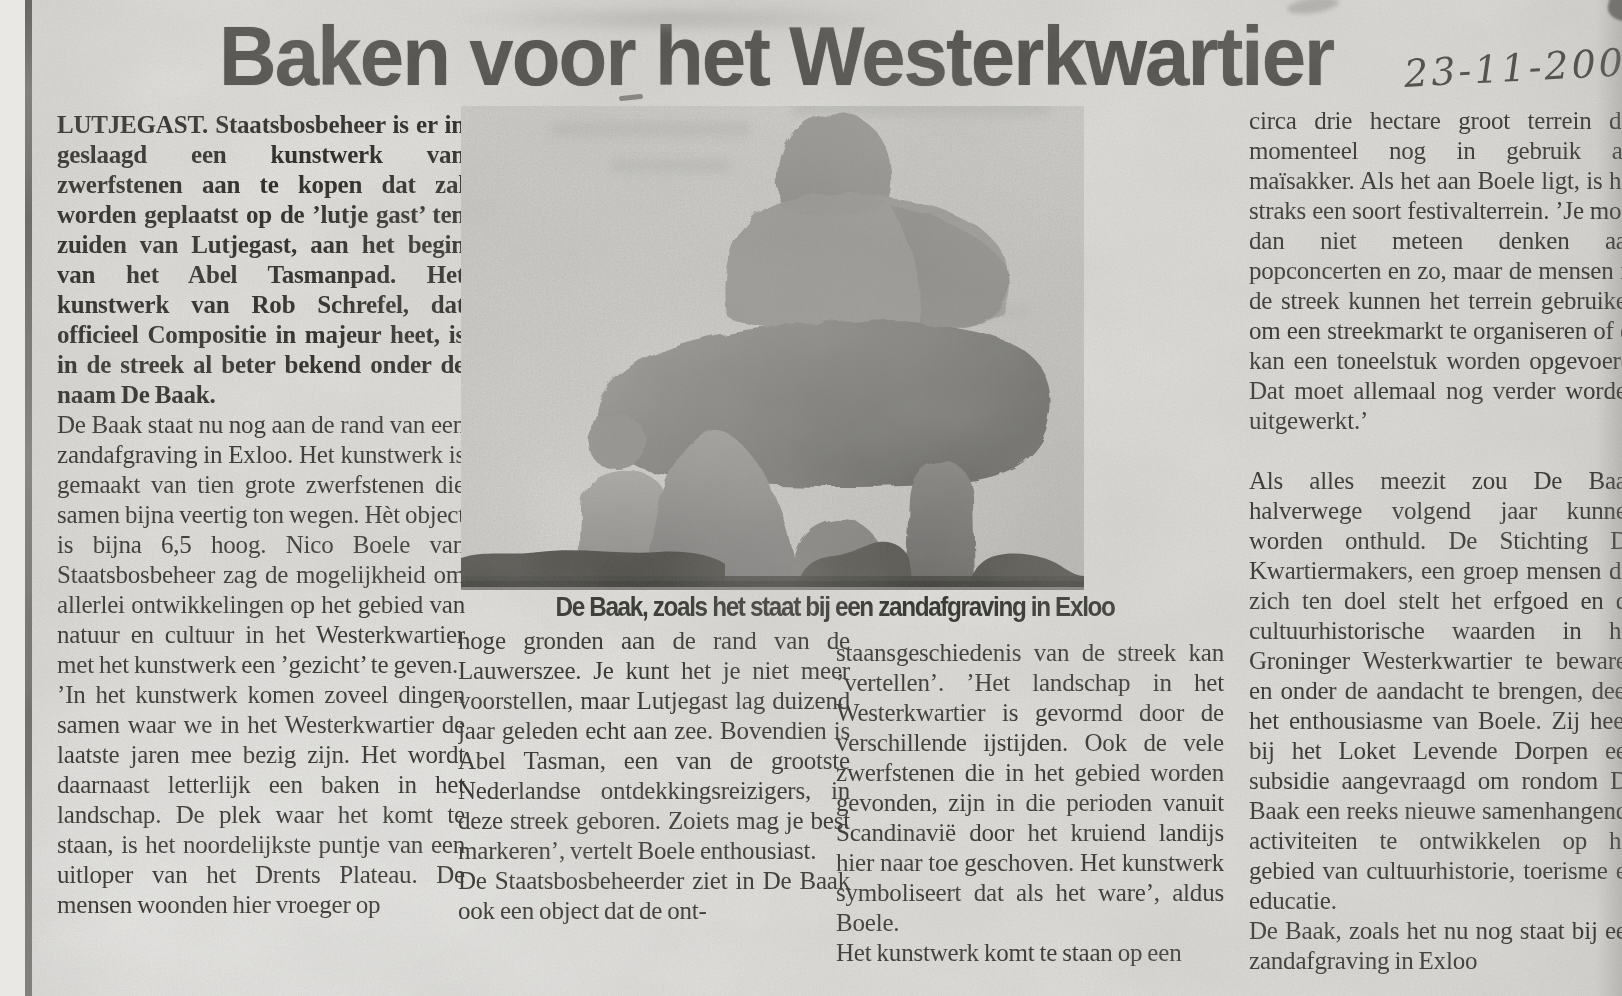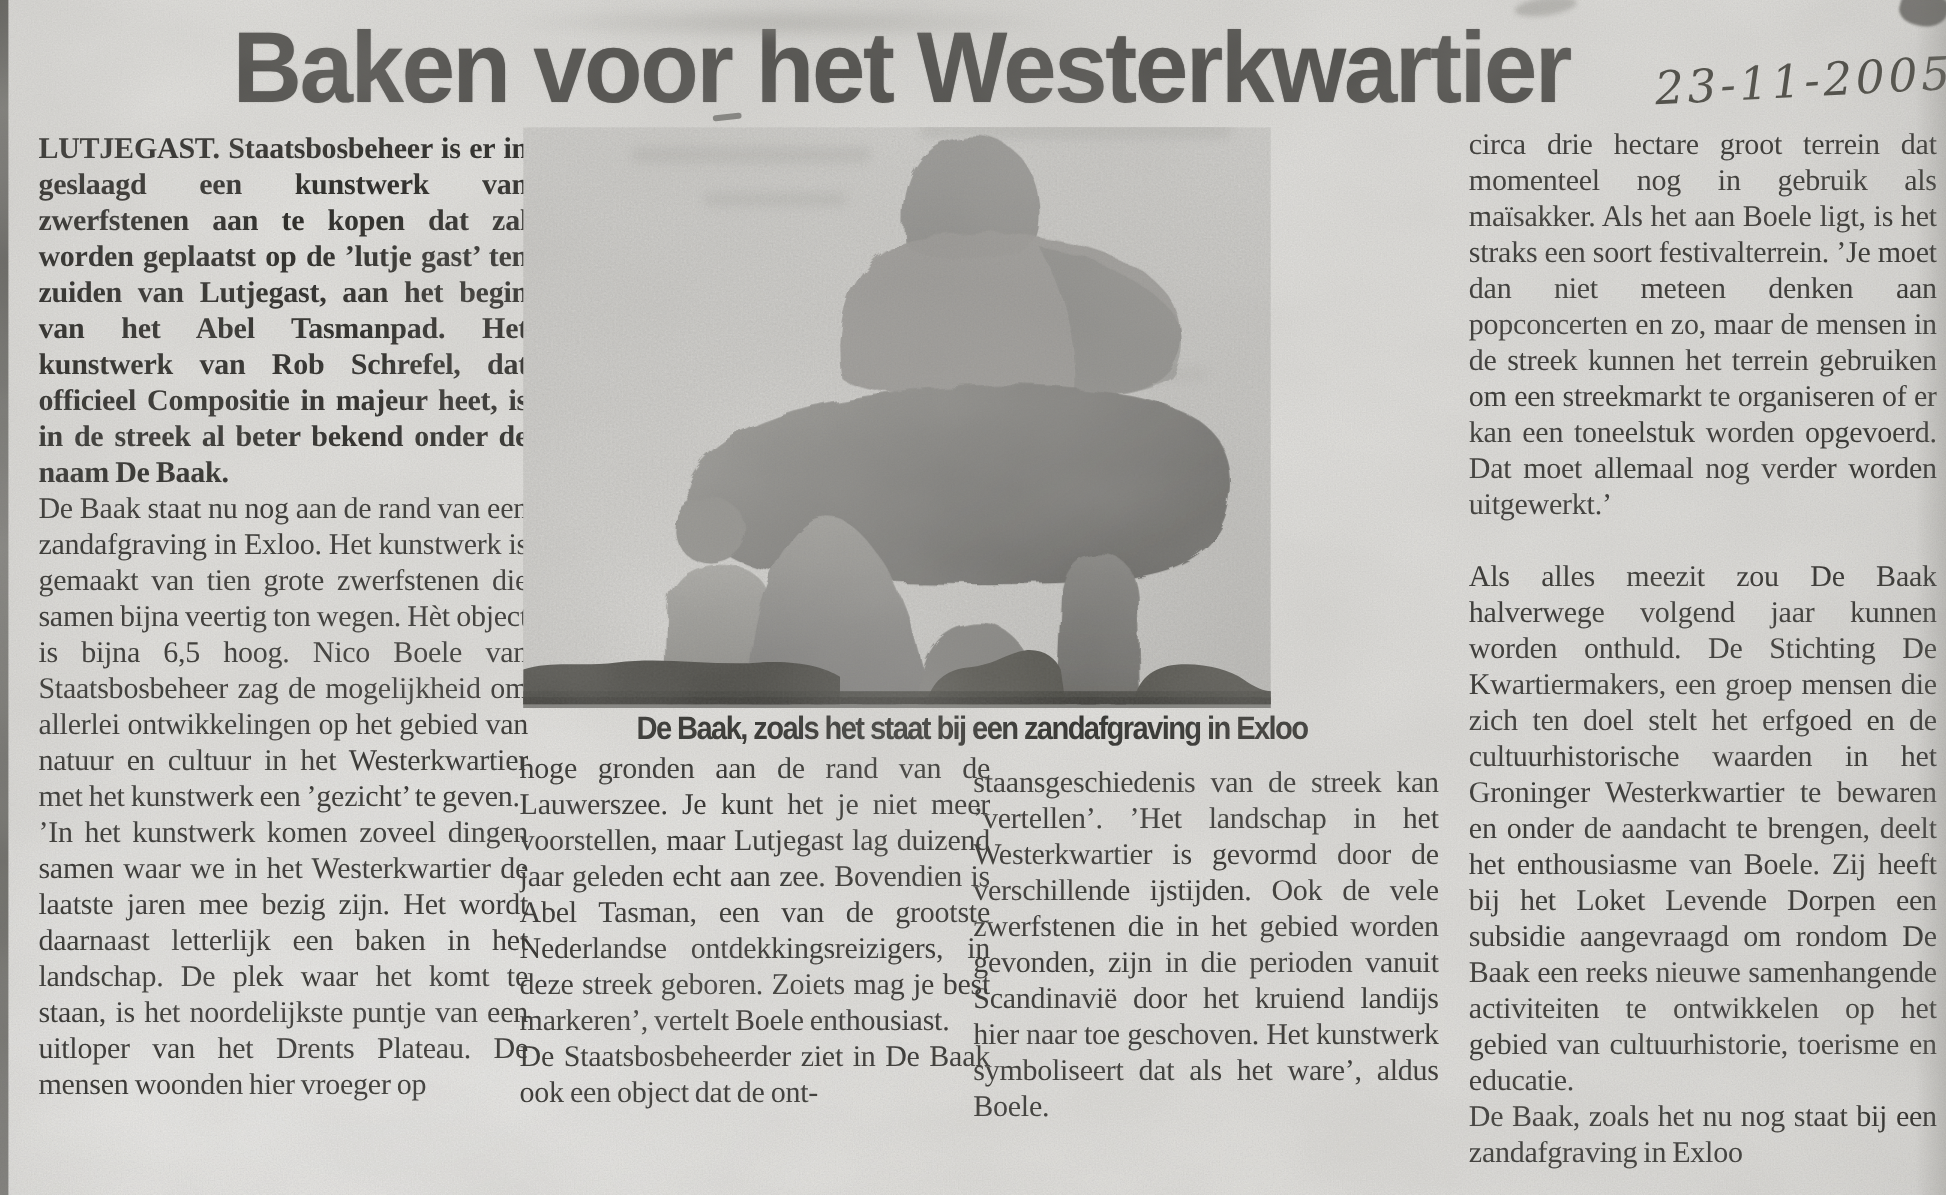--- a/index.html
+++ b/index.html
@@ -7,20 +7,21 @@
     width:1622px;height:996px;overflow:hidden;position:relative;
     background:#e9e8e5;
     font-family:"Liberation Serif",serif;
   }
   .page{
     position:absolute;inset:0;
     background:
       radial-gradient(ellipse 900px 500px at 18% 88%, rgba(255,255,255,.45), rgba(255,255,255,0) 60%),
       radial-gradient(ellipse 700px 260px at 45% 0%, rgba(205,204,200,.45), rgba(205,204,200,0) 70%),
       linear-gradient(90deg,#e3e2df 0%,#eae9e6 8%,#e9e8e5 60%,#e5e4e1 92%,#dcdbd8 100%);
+    margin-left: 25px;
   }
   .headline{
     position:absolute;left:194px;top:14px;
     font-family:"Liberation Sans",sans-serif;font-weight:bold;
     font-size:84px;line-height:1;letter-spacing:-2px;
     color:#4c4b48;white-space:nowrap;
     transform:scaleX(.95);transform-origin:left top;
     text-shadow:0 0 1px rgba(76,75,72,.55);
   }
   .hand-date{
@@ -183,20 +184,21 @@
 
   <div class="caption">De Baak, zoals het staat bij een zandafgraving in Exloo</div>
 
   <div class="col col2">
     <p>hoge gronden aan de rand van de Lauwerszee. Je kunt het je niet meer voorstellen, maar Lutjegast lag duizend jaar geleden echt aan zee. Bovendien is Abel Tasman, een van de grootste Nederlandse ontdekkingsreizigers, in deze streek geboren. Zoiets mag je best markeren’, vertelt Boele enthousiast.</p>
     <p>De Staatsbosbeheerder ziet in De Baak ook een object dat de ont-</p>
   </div>
 
   <div class="col col3">
     <p>staansgeschiedenis van de streek kan ’vertellen’. ’Het landschap in het Westerkwartier is gevormd door de verschillende ijstijden. Ook de vele zwerfstenen die in het gebied worden gevonden, zijn in die perioden vanuit Scandinavië door het kruiend landijs hier naar toe geschoven. Het kunstwerk symboliseert dat als het ware’, aldus Boele.</p>
+    <p>Het kunstwerk komt te staan op een</p>
   </div>
 
   <div class="col col4">
     <p>circa drie hectare groot terrein dat momenteel nog in gebruik als maïsakker. Als het aan Boele ligt, is het straks een soort festivalterrein. ’Je moet dan niet meteen denken aan popconcerten en zo, maar de mensen in de streek kunnen het terrein gebruiken om een streekmarkt te organiseren of er kan een toneelstuk worden opgevoerd. Dat moet allemaal nog verder worden uitgewerkt.’</p>
     <p class="gap">Als alles meezit zou De Baak halverwege volgend jaar kunnen worden onthuld. De Stichting De Kwartiermakers, een groep mensen die zich ten doel stelt het erfgoed en de cultuurhistorische waarden in het Groninger Westerkwartier te bewaren en onder de aandacht te brengen, deelt het enthousiasme van Boele. Zij heeft bij het Loket Levende Dorpen een subsidie aangevraagd om rondom De Baak een reeks nieuwe samenhangende activiteiten te ontwikkelen op het gebied van cultuurhistorie, toerisme en educatie.</p>
     <p>De Baak, zoals het nu nog staat bij een zandafgraving in Exloo</p>
   </div>
 
   <div class="edge-left"></div>
   <div class="mark-tr"></div>

